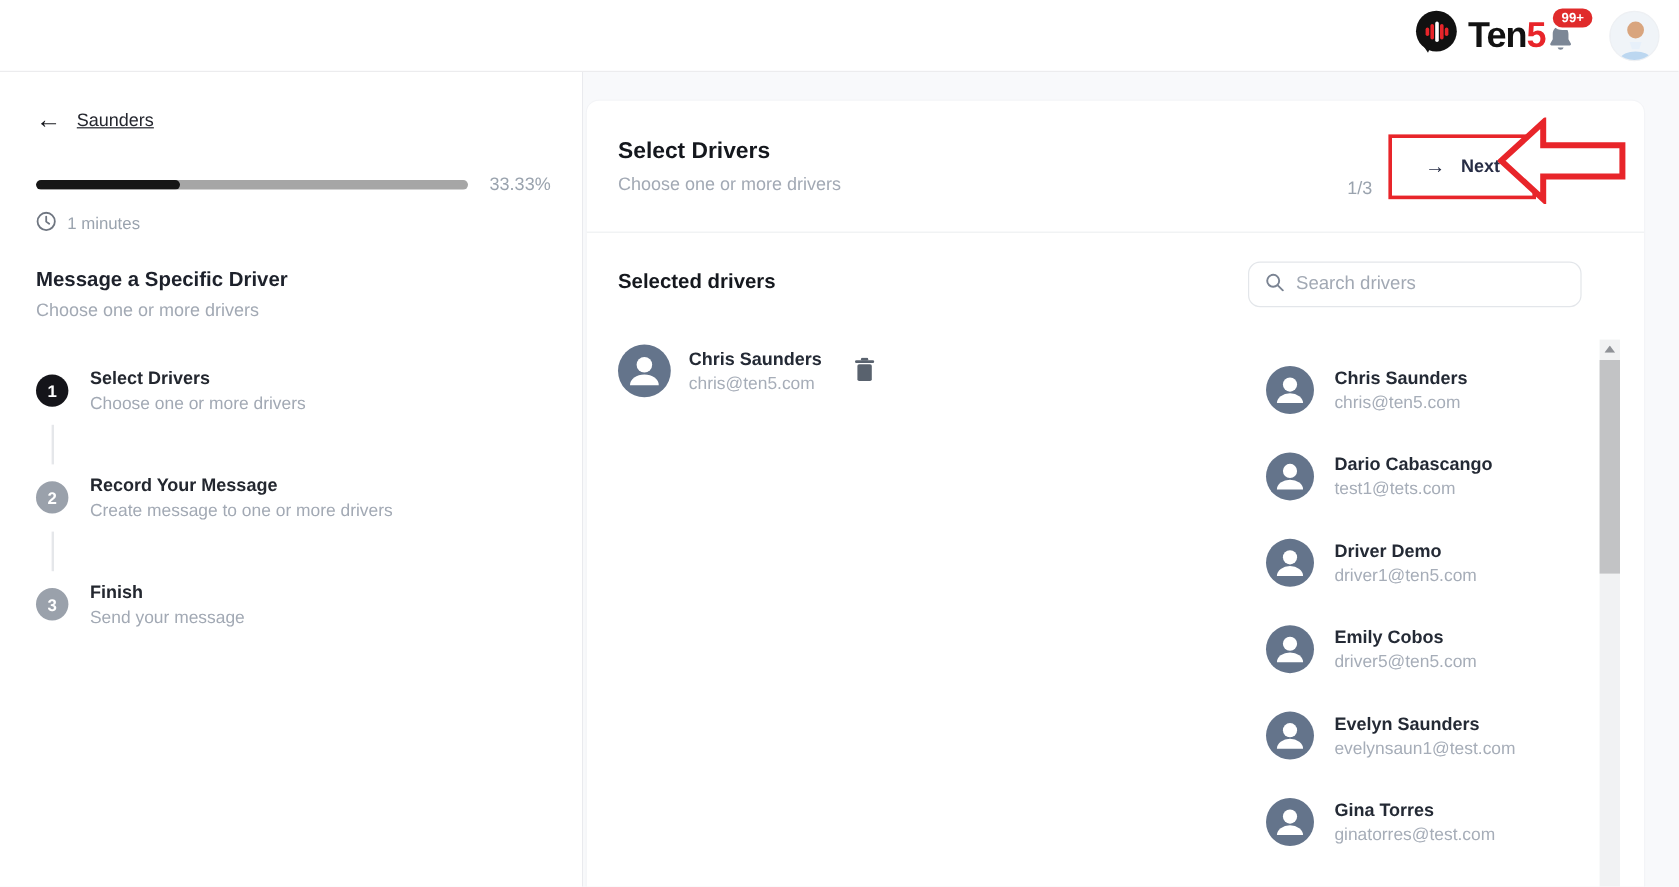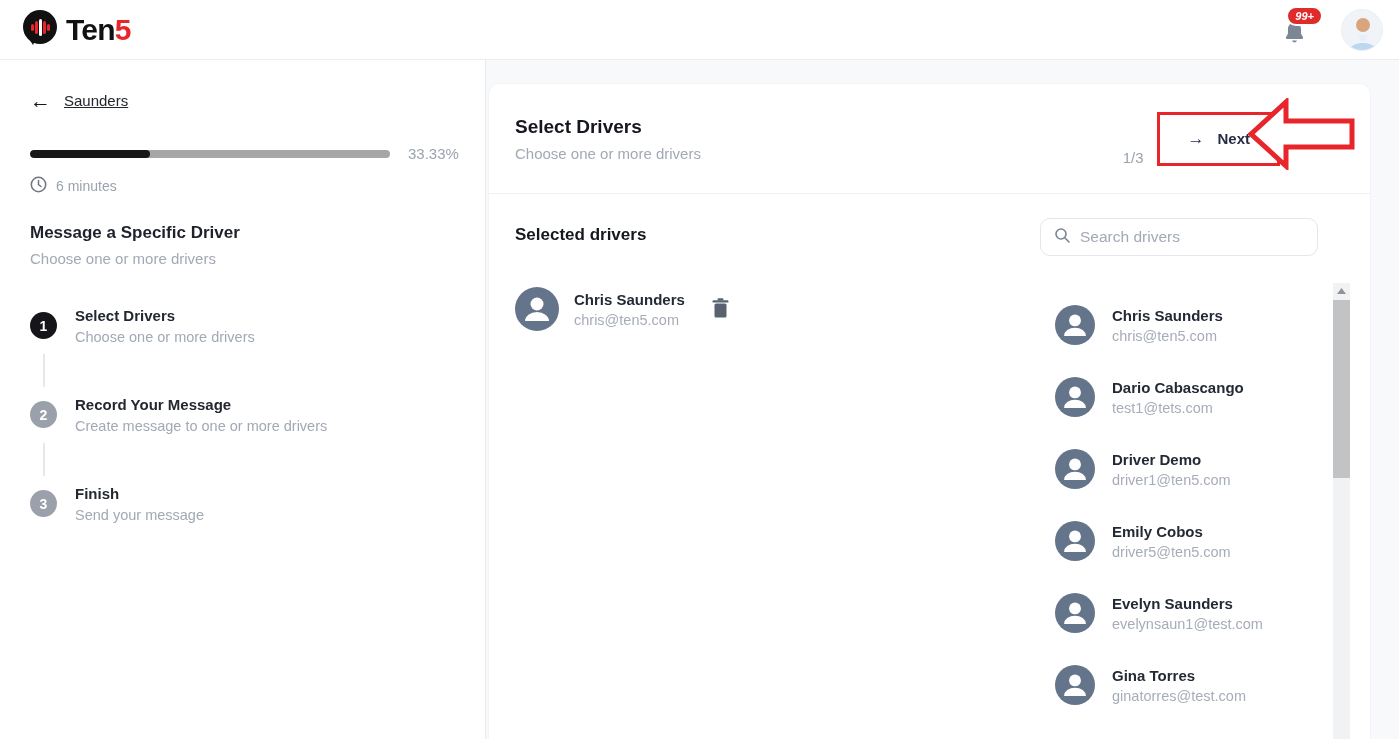--- a/index.html
+++ b/index.html
@@ -1,23 +1,23 @@
 <!DOCTYPE html>
 <html><head>
 <meta charset="utf-8">
 <style>
   * { margin:0; padding:0; box-sizing:border-box; }
   html,body { width:1399px; height:739px; font-family:"Liberation Sans", sans-serif; background:#f8f9fb; overflow:hidden; }
 
   
-  .topbar { height:60px; background:#fff; border-bottom:1px solid #ececee; display:flex; align-items:center; justify-content:space-between; padding:0 16px 0 20px; }
+  .topbar { height:60px; background:#fff; border-bottom:1px solid #ececee; display:flex; align-items:center; justify-content:flex-end; padding:0 16px 0 20px; }
   .logo { display:flex; align-items:center; gap:6px; }
   .logo-text { font-size:30px; font-weight:bold; color:#121212; letter-spacing:-0.8px; }
   .logo-five { color:#e8252a; }
-  .top-right { display:flex; align-items:center; gap:20px;font-style:italic; }
+  .top-right { display:flex; align-items:center; gap:14px; }
   .bell-wrap { position:relative; margin-right:14px; margin-top:10px; }
   .badge { position:absolute; top:-14px; right:-16px; background:#e02b2b; color:#fff; font-size:11px; font-weight:bold; padding:2px 7px; border-radius:999px; border:2px solid #fff; }
   .avatar { width:42px; height:42px; border-radius:50%; background:#e9eef3; overflow:hidden; border:1px solid #eef0f3; }
 
   
   .content { display:flex; height:679px; }
   .sidebar { width:486px; background:#fff; border-right:1px solid #e9eaee; padding:24px 30px; flex:none; }
   .main { flex:1; background:#f8f9fb; padding:24px 29px 0 3px; }
 
   
@@ -127,21 +127,21 @@
       <span class="progress-label">33.33%</span>
     </div>
 
     <div class="duration-row">
       <span>
         <svg width="17" height="17" viewBox="0 0 17 17" fill="none" stroke="#6f7681" stroke-width="1.5">
           <circle cx="8.5" cy="8.5" r="7.2"></circle>
           <path d="M8.5 4.5 V8.7 L11 10.5" stroke-linecap="round"></path>
         </svg>
       </span>
-      <span>6 minutes</span>
+      <span>1 minutes</span>
     </div>
 
     <div class="sb-title">Message a Specific Driver</div>
     <div class="sb-sub">Choose one or more drivers</div>
 
     <div class="steps">
       <div class="step active">
         <div class="step-num">1</div>
         <div>
           <div class="step-title">Select Drivers</div>

